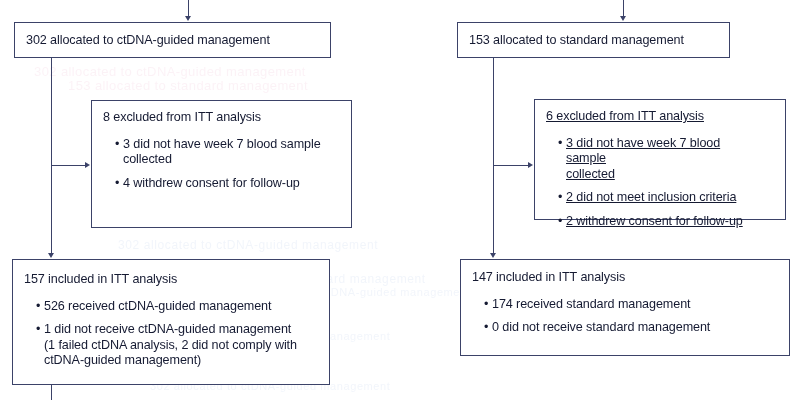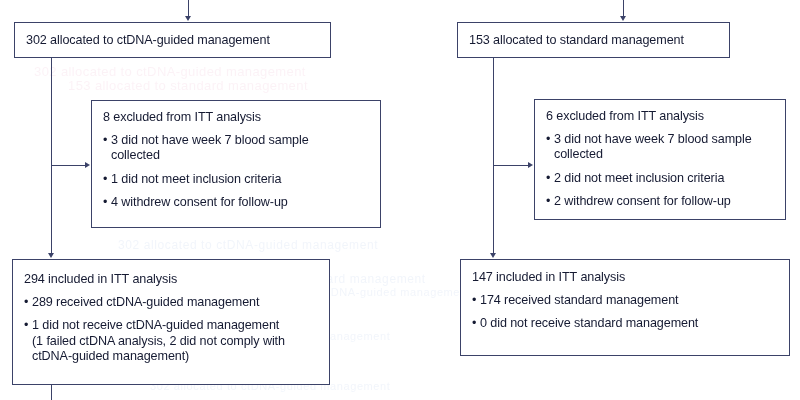--- a/index.html
+++ b/index.html
@@ -29,21 +29,21 @@
     padding: 8px 11px 8px 11px;
   }
   .node .headline {
     font-size: 12.6px;
     line-height: 16px;
     letter-spacing: -0.1px;
     white-space: nowrap;
   }
   .bullets {
     list-style: none;
-    margin: 0;
+    margin: 12px;
     padding: 0;
   }
   .bullets li {
     position: relative;
     font-size: 12.6px;
     line-height: 15.4px;
     letter-spacing: -0.1px;
     padding-left: 8px;
     margin-top: 8px;
   }
@@ -136,62 +136,59 @@
   <div class="arrowhead-right" style="left:528px; top:161.5px;"></div>
 
   <div class="node alloc" style="left:14px; top:22px; width:317px; height:36px;">
     <div class="headline">302 allocated to ctDNA-guided management</div>
   </div>
 
   <div class="node alloc" style="left:457px; top:22px; width:273px; height:36px;">
     <div class="headline">153 allocated to standard management</div>
   </div>
 
-  <div class="node" style="left:91px; top:100px; width:290px; height:128px;">
+  <div class="node" style="left:91px; top:100px; width:261px; height:128px;">
     <div class="node-inner">
       <div class="headline">8 excluded from ITT analysis</div>
       <ul class="bullets">
         <li>
           <span>3 did not have week 7 blood sample</span>
           <span class="cont">collected</span>
         </li>
         <li>
-          <span>1 did not meet inclusion criteria</span>
-        </li>
-        <li>
           <span>4 withdrew consent for follow-up</span>
         </li>
       </ul>
     </div>
   </div>
 
-  <div class="node" style="left:534px; top:99px; width:252px; height:121px;">
+  <div class="node" style="left:534px; top:99px; width:252px; height:121px;text-decoration:underline;">
     <div class="node-inner">
       <div class="headline">6 excluded from ITT analysis</div>
       <ul class="bullets">
         <li>
           <span>3 did not have week 7 blood sample</span>
           <span class="cont">collected</span>
         </li>
         <li>
           <span>2 did not meet inclusion criteria</span>
         </li>
         <li>
           <span>2 withdrew consent for follow-up</span>
         </li>
       </ul>
     </div>
   </div>
 
   <div class="node" style="left:12px; top:259px; width:318px; height:126px;">
     <div class="node-inner" style="padding-top:11px;">
-      <div class="headline">294 included in ITT analysis</div>
-      <ul class="bullets">
-        <li>
-          <span>289 received ctDNA-guided management</span>
+      <div class="headline">157 included in ITT analysis</div>
+      <ul class="bullets">
+        <li>
+          <span>526 received ctDNA-guided management</span>
         </li>
         <li>
           <span>1 did not receive ctDNA-guided management</span>
           <span class="cont">(1 failed ctDNA analysis, 2 did not comply with</span>
           <span class="cont">ctDNA-guided management)</span>
         </li>
       </ul>
     </div>
   </div>
 

